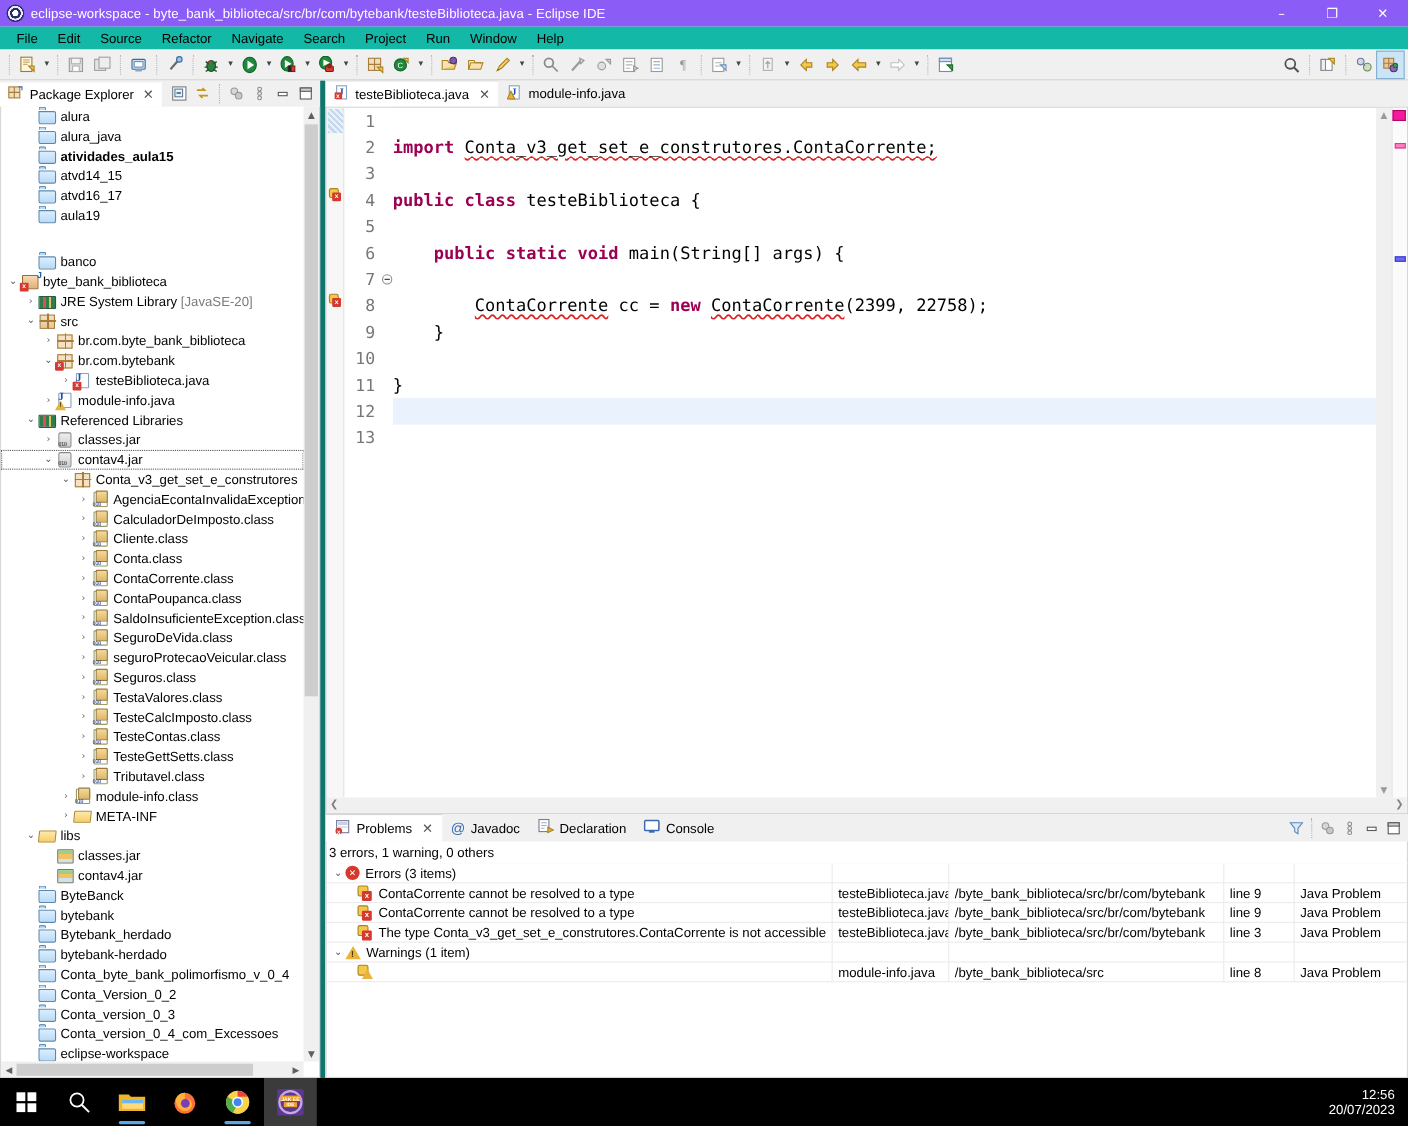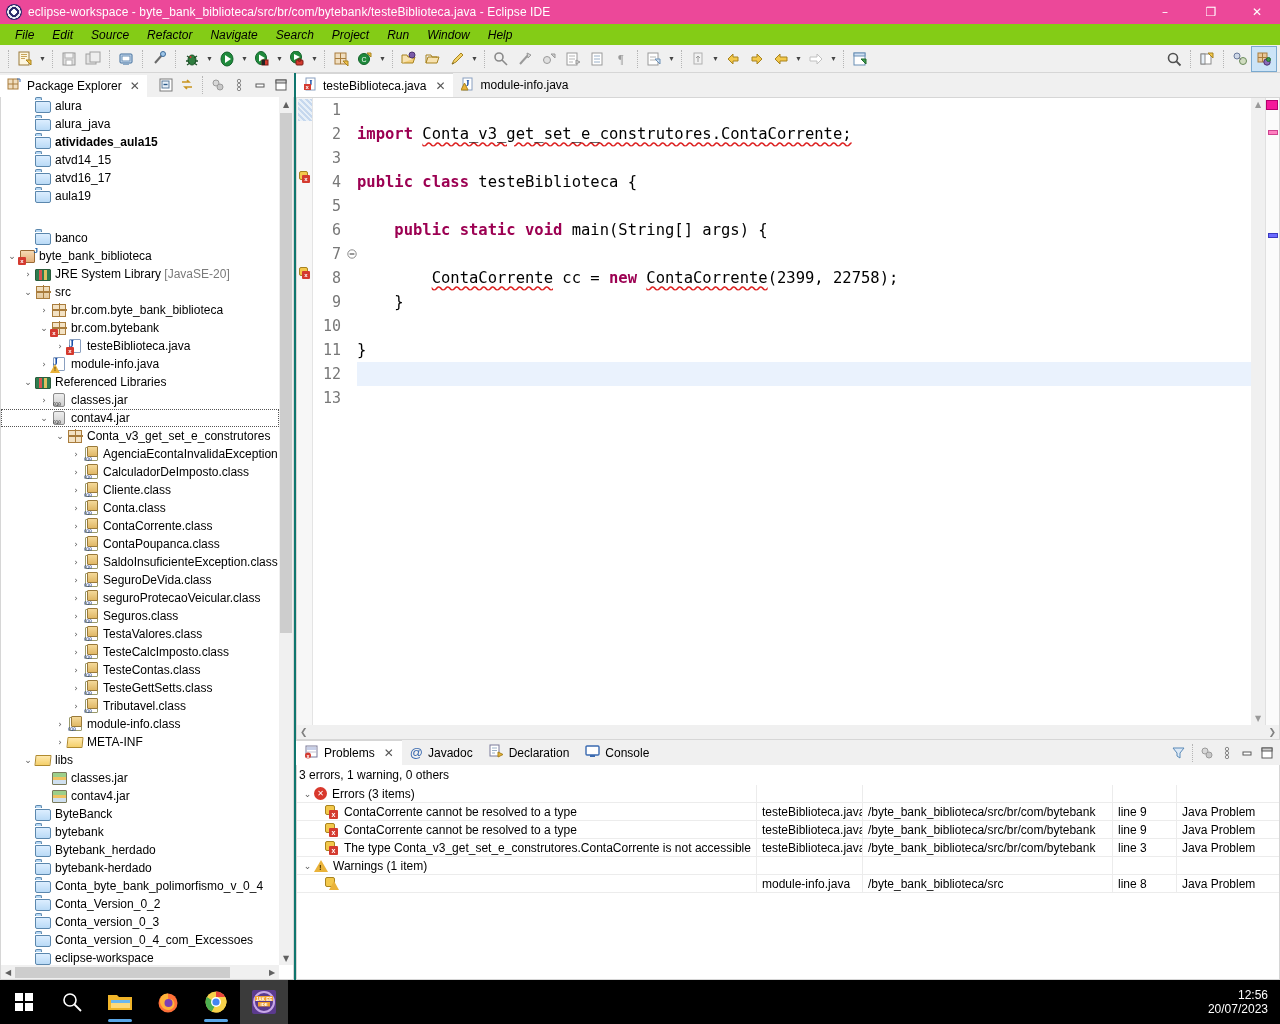--- a/index.html
+++ b/index.html
@@ -7,60 +7,60 @@
   body {
     font-family: "Liberation Sans", sans-serif;
     font-size: 12px;
     background:#f0f0f0;
     color:#000;
     -webkit-font-smoothing: antialiased;
   }
 
   
   .titlebar {
-    height:24px; background:#ec4899; color:#fff;
+    height:24px; background:#8b5cf6; color:#fff;
     display:flex; align-items:center; position:relative;
   }
   .titlebar .tb-icon {
     width:16px;height:16px;margin:0 6px 0 6px;flex:none;
     border-radius:50%;
     background:
       radial-gradient(circle at 50% 50%, #fff 0 24%, #2b2b6b 26% 42%, #e8e8f0 44% 58%, #2b2b6b 60% 100%);
     position:relative;
   }
   .titlebar .tb-title { font-size:12px; letter-spacing:0.1px; }
   .wincontrols { position:absolute; right:0; top:0; height:24px; display:flex; }
   .wincontrols div {
     width:46px;height:24px;display:flex;align-items:center;justify-content:center;
     font-size:12px; color:#fff; font-family:"DejaVu Sans", sans-serif;
   }
 
   
-  .menubar { height:21px; background:#84cc16; display:flex; align-items:center; padding-left:6px;font-style:italic; }
+  .menubar { height:21px; background:#14b8a6; display:flex; align-items:center; padding-left:6px; }
   .menubar .mi { padding:2px 9px; font-size:12px; color:#000; }
 
   
   .toolbar {
     height:28px; background:#f0f0f0; display:flex; align-items:center;
     border-bottom:1px solid #d6d6d6; padding-left:4px; gap:0px; position:relative;
   }
   .tbtn { width:24px;height:24px;display:flex;align-items:center;justify-content:center;flex:none;}
   .tsep { width:1px;height:18px;background:#cfcfcf;margin:0 4px;flex:none;
           border-left:1px dotted #b5b5b5; background:none;}
   .tarrow { width:11px;height:24px;display:flex;align-items:center;justify-content:center;flex:none;
             font-size:7px;color:#444; }
   .toolbar-right { margin-left:auto; display:flex; align-items:center; padding-right:4px; }
   .persp-active { background:#cce4f7; outline:1px solid #7aa9cf; }
 
   
   .workbench { display:flex; height:calc(1024px - 24px - 21px - 28px - 44px); }
 
   
   .left { width:296px; flex:none; display:flex; flex-direction:column; background:#f0f0f0;
-          border-right:2px solid #0f766e; }
+          border-right:5px solid #0f766e; }
   .viewtabs { height:24px; display:flex; align-items:stretch; background:#f0f0f0; }
   .viewtab {
     display:flex;align-items:center;gap:5px;padding:0 7px;
     background:#fff; border-top:2px solid #f0f0f0;
     font-size:12px;
   }
   .viewtab.active { background:#fff; }
   .viewtab .x { font-size:12px;color:#555;margin-left:3px; font-family:"DejaVu Sans",sans-serif;}
   .viewtools { margin-left:auto; display:flex; align-items:center; gap:1px; padding-right:3px;}
   .vt { width:20px;height:20px;display:flex;align-items:center;justify-content:center;}

